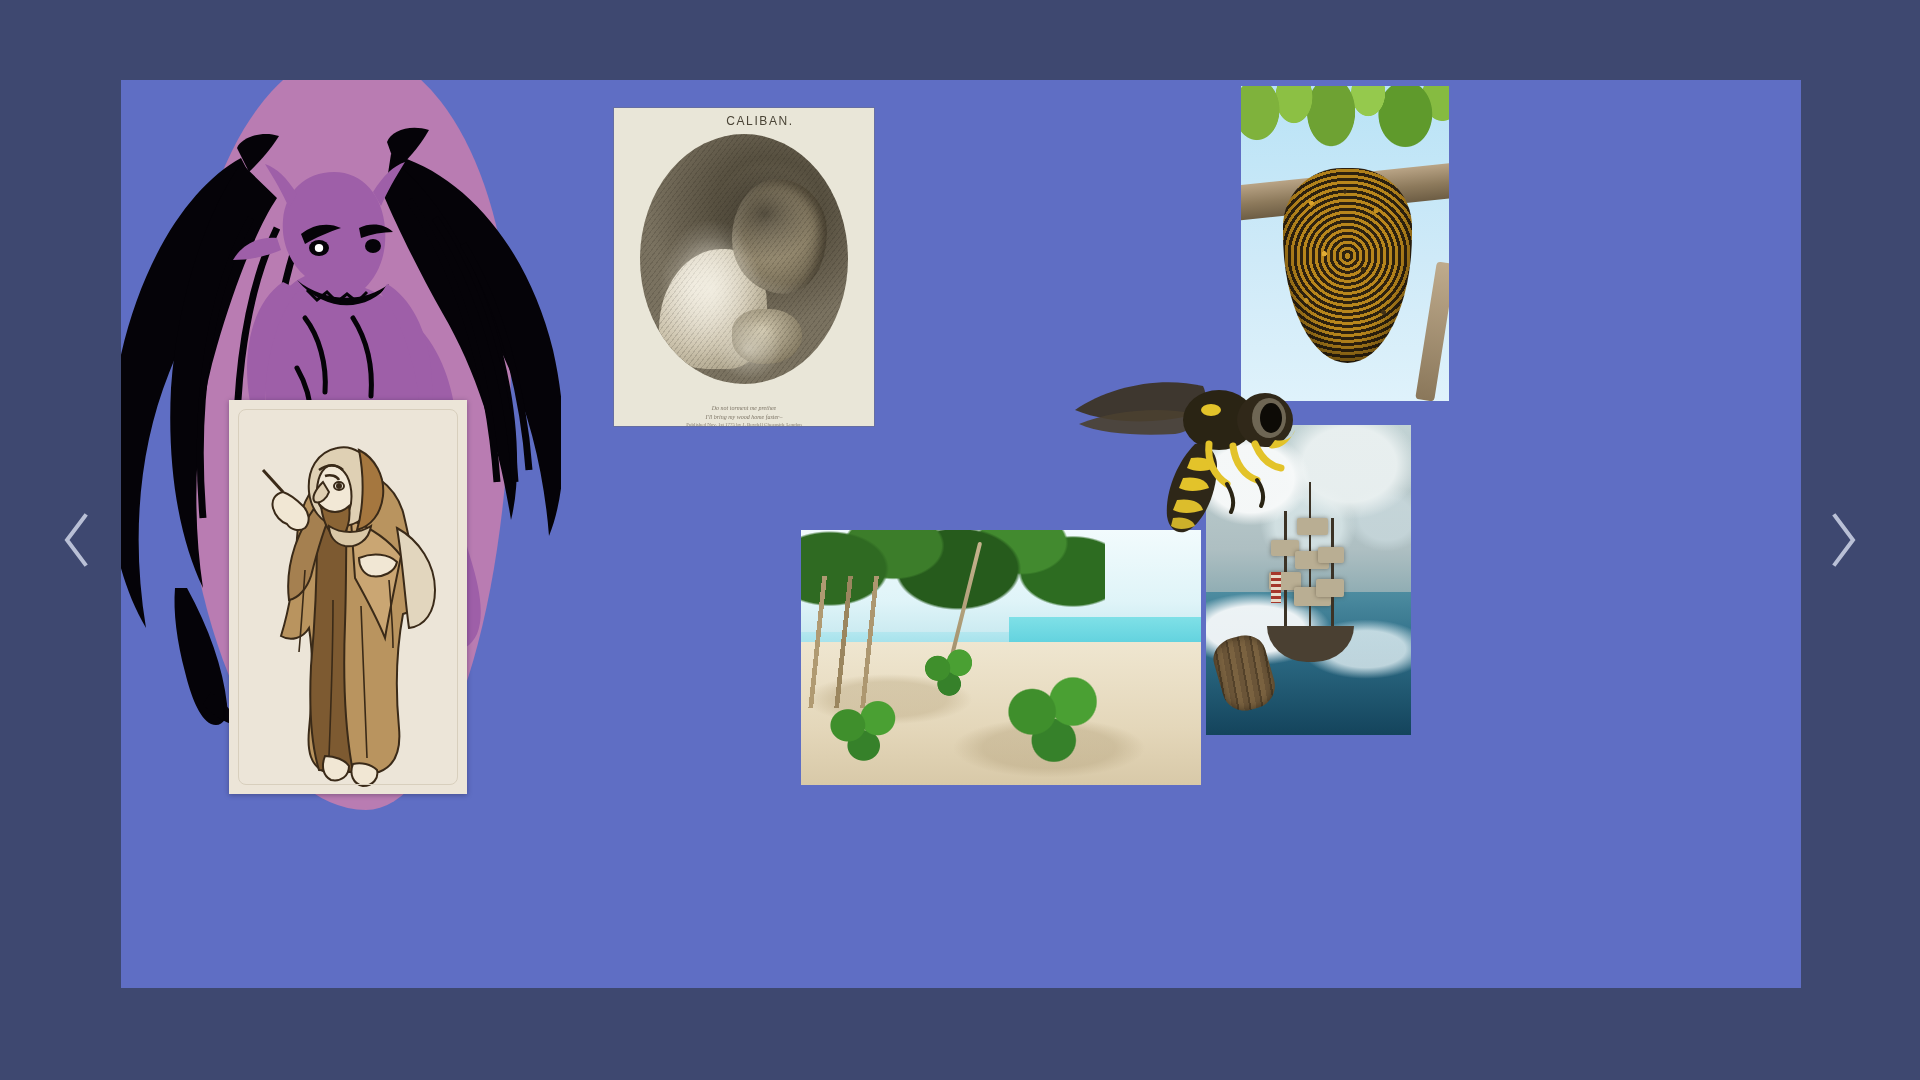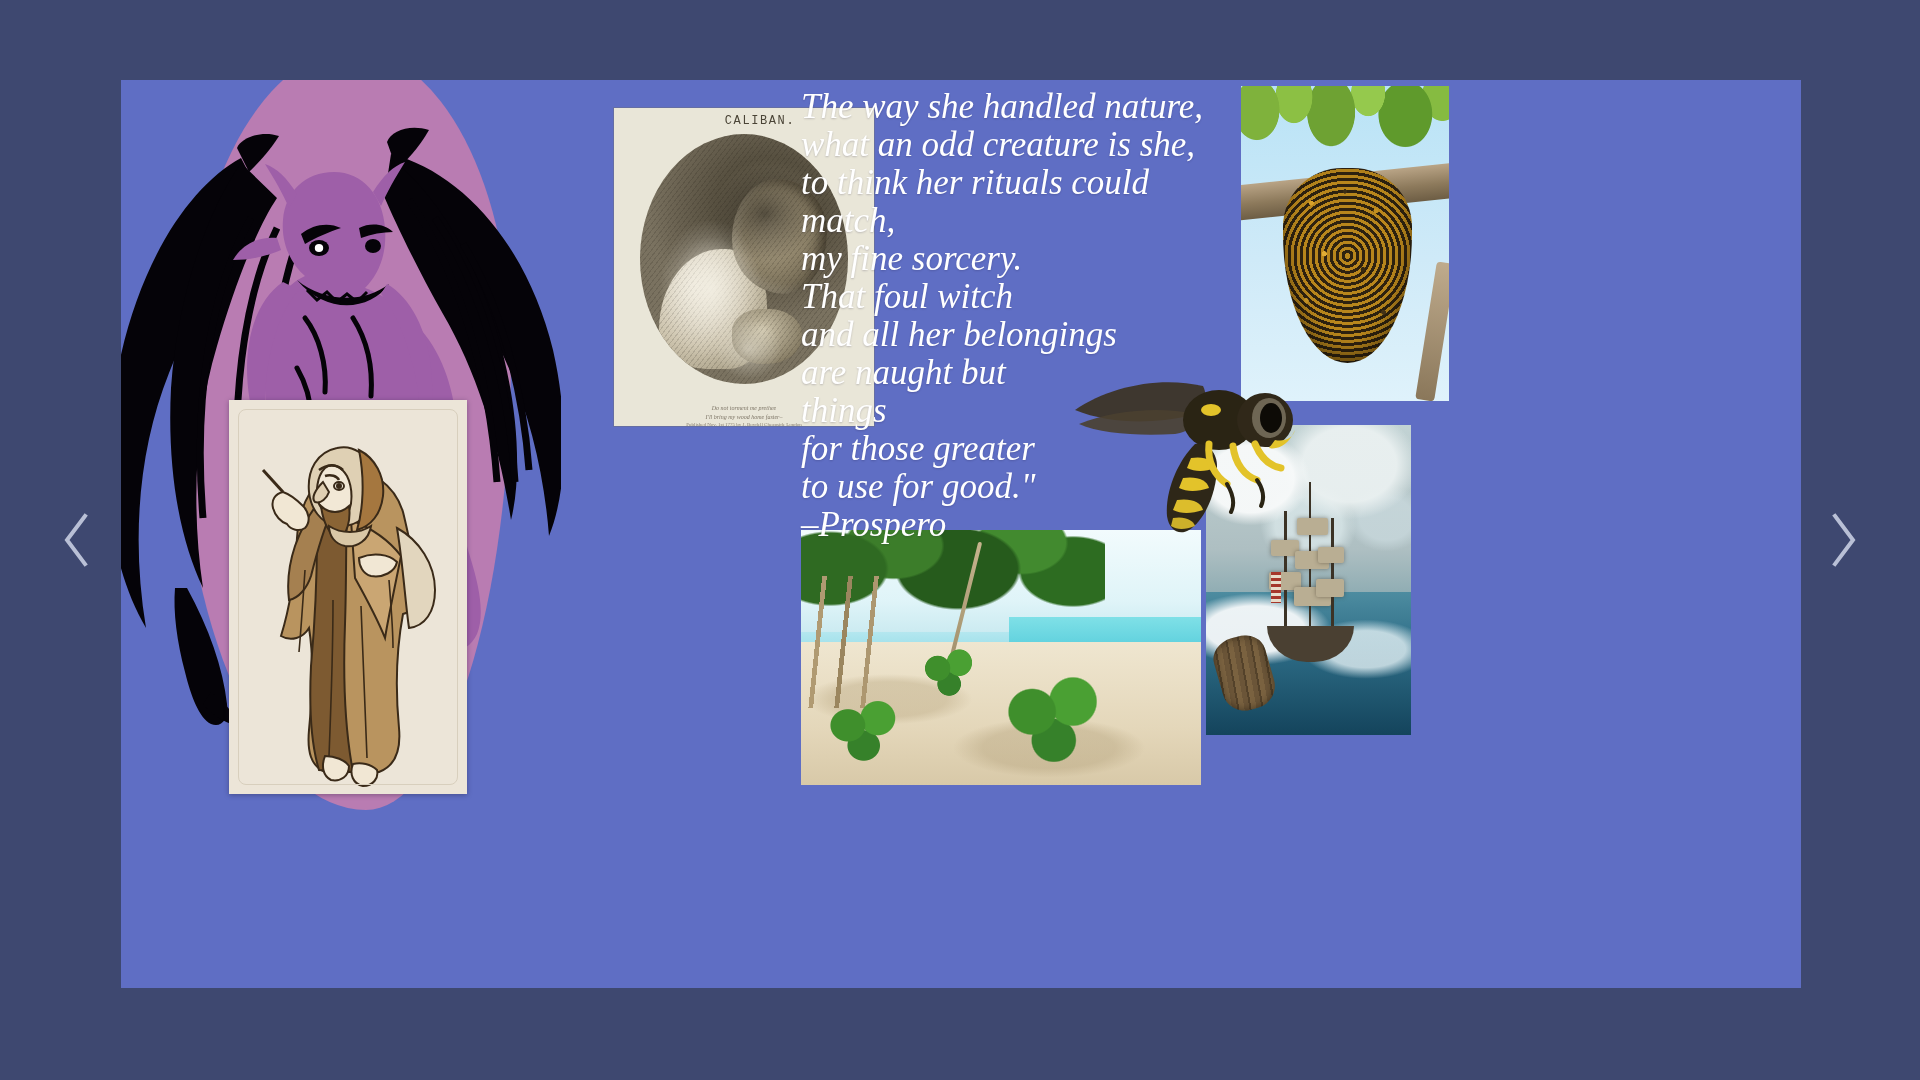--- a/index.html
+++ b/index.html
@@ -64,21 +64,21 @@
     left: 493px; top: 28px;
     width: 260px; height: 318px;
     background: #e9e6d8;
     box-shadow: 0 0 0 1px rgba(120,110,80,.28);
     overflow: hidden;
     z-index: 6;
   }
   #caliban-engraving .eng-title {
     position: absolute; top: 6px; left: 0; right: 0;
     text-align: center;
-    font-family: Liberation Mono, monospace;
+    font-family: Liberation Sans, sans-serif;
     font-size: 12px; letter-spacing: 1.6px;
     color: #4a4436;
     margin-left: 32px;
   }
   #caliban-engraving .eng-oval {
     position: absolute;
     left: 26px; top: 26px; width: 208px; height: 250px;
     border-radius: 50%;
     overflow: hidden;
     background:
@@ -571,27 +571,15 @@
           <path d="M186 86 C192 100 200 108 212 110"></path>
         </g>
         <g stroke="#2a2414" stroke-width="4" fill="none" stroke-linecap="round">
           <path d="M158 126 C164 136 166 146 162 154"></path>
           <path d="M188 122 C194 130 196 140 192 148"></path>
         </g>
       </svg>
     </div>
 
 
-    <div id="quote-prospero" class="layer quote">The way she handled nature,
-what an odd creature is she,
-to think her rituals could
-match,
-my fine sorcery.
-That foul witch
-and all her belongings
-are naught but
-things
-for those greater
-to use for good."
-–Prospero</div>
 
   </div>
 </div>
 
 </body></html>

